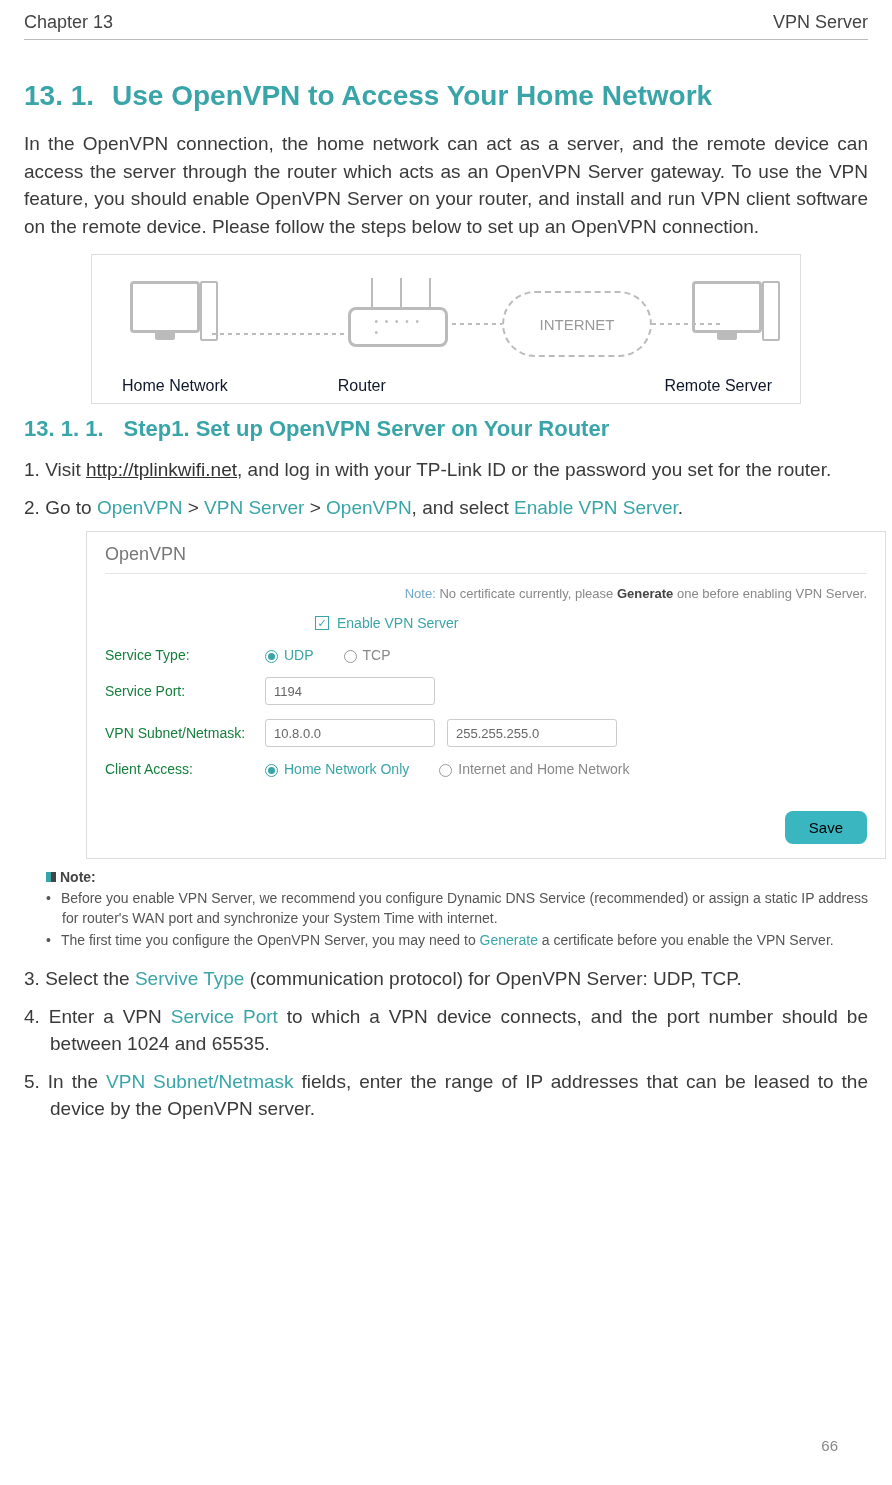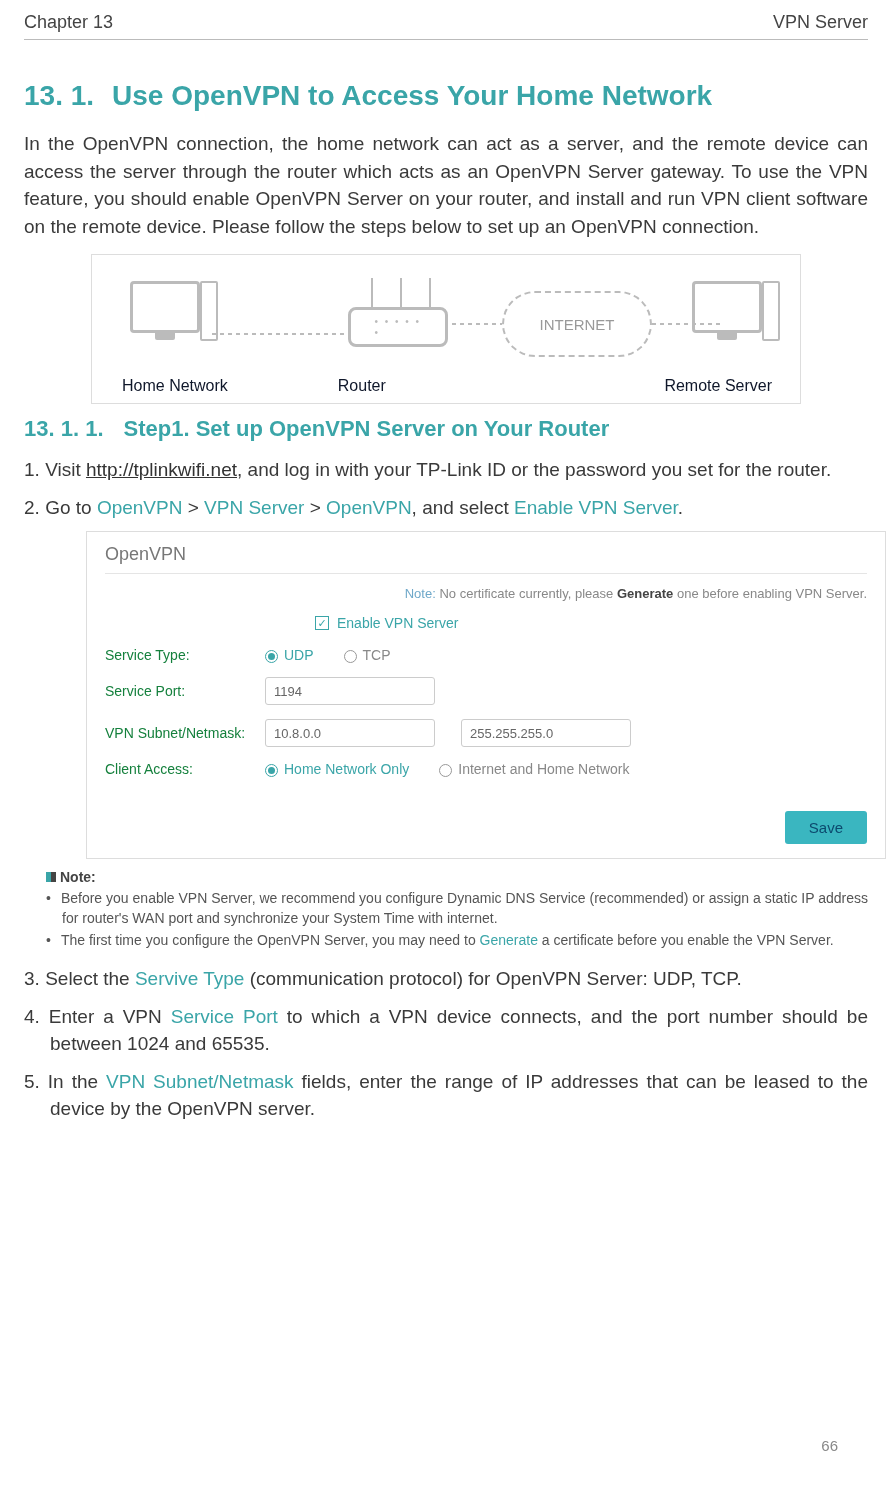--- a/index.html
+++ b/index.html
@@ -110,23 +110,23 @@
     .ss-row { display:flex; align-items:center; margin-bottom:14px; }
     .ss-label { width: 160px; color:#15803d; font-size:14px; }
     .ss-enable { margin-left: 210px; display:flex; align-items:center; color:#3aa5a8; gap:8px; margin-bottom:16px; }
     .chk { width:14px; height:14px; border:1px solid #3aa5a8; display:inline-flex; align-items:center; justify-content:center; color:#3aa5a8; font-size:11px; }
     .radio-group { display:flex; gap: 30px; align-items:flex-end; }
     .radio { width:13px; height:13px; border:1px solid #999; border-radius:50%; display:inline-block; position:relative; margin-right:6px; vertical-align:middle;}
     .radio.checked { border-color:#3aa5a8; }
     .radio.checked::after { content:""; position:absolute; width:7px; height:7px; background:#3aa5a8; border-radius:50%; top:2px; left:2px; }
     .radio-label { color:#888; }
     .radio-label.sel { color:#3aa5a8; }
-    .ss-input { width: 170px; height:28px; border:1px solid #ccc; border-radius:3px; padding: 0 8px; font-size:13px; color:#666; margin-right:26px; }
+    .ss-input { width: 170px; height:28px; border:1px solid #ccc; border-radius:3px; padding: 0 8px; font-size:13px; color:#666; margin-right:12px; }
     .ss-save-row { display:flex; justify-content:flex-end; padding-top:20px; }
-    .ss-save { background:#3ab6c0; color:#0c4a6e; padding: 8px 24px; border-radius:3px; font-size:15px; }
+    .ss-save { background:#3ab6c0; color:#000000; padding: 8px 24px; border-radius:8px; font-size:15px; }
     .note-block { margin: 10px 0 14px 22px; }
     .note-block .note-flag { display:flex; align-items:center; gap:4px; font-size:14px; font-weight:600; color:#444; margin-bottom:4px; }
     .flag-icon { width:10px; height:10px; background: linear-gradient(to right,#3aa5a8 50%, #444 50%); display:inline-block; }
     .note-block ul { list-style: none; padding-left: 0; }
     .note-block ul li { font-size: 14px; color:#555; line-height:1.4; text-align:justify; padding-left:16px; text-indent:-16px; margin-bottom:3px;}
     .note-block ul li::before { content:"•"; margin-right:10px;}
     .footer-page { position:absolute; bottom: 18px; right: 30px; font-size:15px; color:#888; }
     .page-wrap { position: relative; min-height: 1460px; }
   </style>
 </head>

